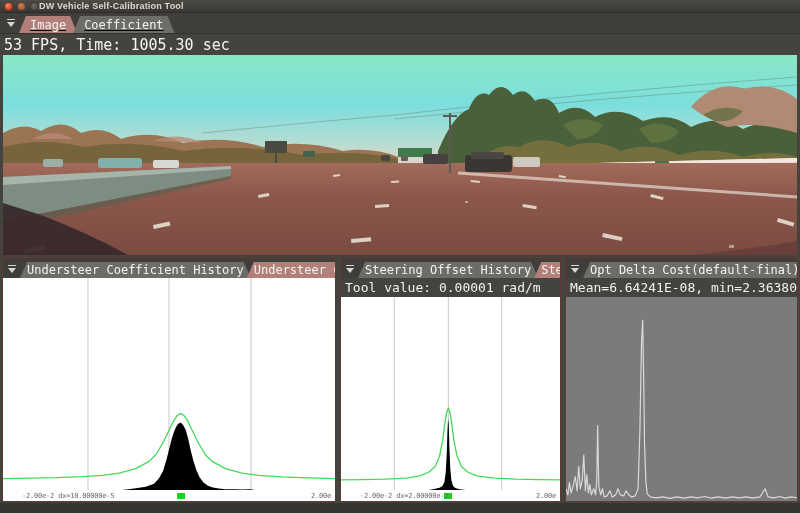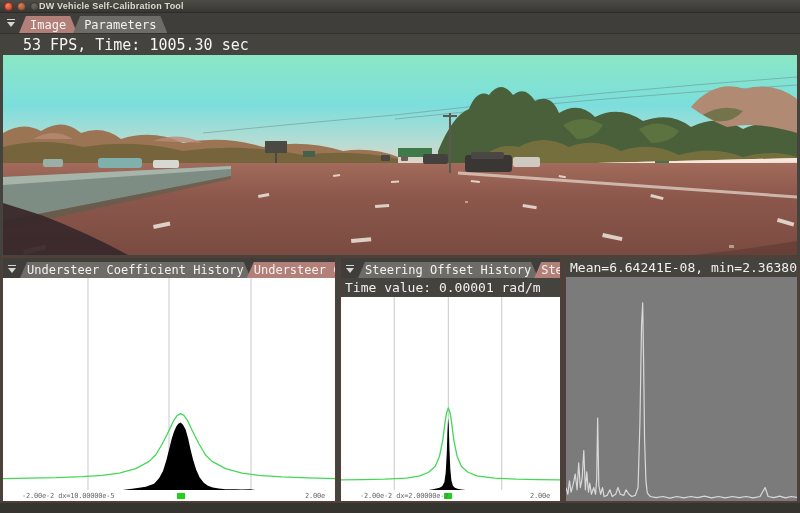--- a/index.html
+++ b/index.html
@@ -13,34 +13,34 @@
   .winbtns{display:flex;gap:4px;padding-left:4px;align-items:center;}
   .wbtn{width:9px;height:9px;border-radius:50%;position:relative;}
   .wbtn.close{background:radial-gradient(circle at 35% 30%,#f08a64,#d9472f 70%);border:1px solid #8e2d1c;}
   .wbtn.min{background:radial-gradient(circle at 35% 30%,#e07b4f,#9c5b3c 75%);border:1px solid #5d4334;}
   .wbtn.max{background:radial-gradient(circle at 35% 30%,#6d6a64,#504d47 75%);border:1px solid #3a3833;}
   .titletext{flex:1;text-align:left;font:bold 9px "Liberation Sans",sans-serif;color:#dcd8d0;
              margin-right:36px;letter-spacing:.2px;}
 
   
   .tabbar{display:flex;align-items:flex-end;background:#403e3a;}
-  .main-tabbar{height:21px;padding-left:4px;border-bottom:1px solid #343230;}
+  .main-tabbar{height:21px;padding-left:4px;border-bottom:1px solid #343230;text-decoration:underline;}
   .collapse{width:10px;height:10px;margin:0 3px 4px 2px;position:relative;flex:0 0 auto;cursor:pointer;}
   .collapse::before{content:'';position:absolute;top:0;left:1px;right:1px;height:1px;background:#d6d6d4;}
   .collapse::after{content:'';position:absolute;top:3px;left:1px;width:0;height:0;
                    border-left:4px solid transparent;border-right:4px solid transparent;border-top:5px solid #d6d6d4;}
   .tab{height:17px;display:flex;align-items:center;padding:0 11px;font-size:12px;color:#f3f2f0;
        white-space:nowrap;clip-path:polygon(7px 0,calc(100% - 7px) 0,100% 100%,0 100%);
        margin-right:-4px;flex:0 0 auto;}
   .tab.active{background:#b28079;}
   .tab.inactive{background:#6e6c67;}
   .tab.trunc{clip-path:polygon(7px 0,100% 0,100% 100%,0 100%);overflow:hidden;margin-right:0;}
 
   
-  .statusline{height:21px;display:flex;align-items:center;padding-left:23px;font-size:15px;color:#f4f4f2;
+  .statusline{height:21px;display:flex;align-items:center;padding-left:4px;font-size:15px;color:#f4f4f2;
               background:#45433e;white-space:nowrap;}
 
   
   .camera{height:200px;margin:0 3px;position:relative;background:#7cdede;overflow:hidden;}
   .camera svg{display:block;width:100%;height:100%;}
 
   
   .panels{display:flex;gap:4px;padding:2px 2px 0 2px;height:247px;}
   .panel{display:flex;flex-direction:column;border:1px solid #5e3a33;background:#45433e;overflow:hidden;}
   .panel1{width:334px;}
@@ -50,21 +50,21 @@
   .panel-tabbar .tab{height:16px;font-size:12px;padding:6px 7px;}
   .panel-tabbar .collapse{margin-bottom:3px;}
   .panel-status{height:19px;display:flex;align-items:center;padding-left:4px;font-size:13px;color:#f2f1ef;
                 white-space:nowrap;overflow:hidden;flex:0 0 auto;}
   .plot{flex:1;position:relative;background:#ffffff;overflow:hidden;}
   .plot svg{position:absolute;left:0;top:0;width:100%;height:calc(100% - 11px);display:block;}
   .plot.gray{background:#7b7b7b;}
   .plot.gray svg{height:100%;}
   .axis-label{position:absolute;bottom:1px;font-size:7px;letter-spacing:-0.2px;color:#6a6a6a;}
   .axis-label.left{left:19px;}
-  .axis-label.right{right:10px;}
+  .axis-label.right{right:4px;}
   .marker{position:absolute;bottom:2px;width:8px;height:6px;background:#1fd11f;}
 
   .footer{position:absolute;left:0;right:0;bottom:0;height:10px;background:#36342f;}
 </style>
 </head>
 <body>
 
 <div class="app">
 
   <div class="titlebar">
@@ -72,21 +72,21 @@
       <div class="wbtn close"></div>
       <div class="wbtn min"></div>
       <div class="wbtn max"></div>
     </div>
     <div class="titletext">DW Vehicle Self-Calibration Tool</div>
   </div>
 
   <div class="tabbar main-tabbar">
     <div class="collapse"></div>
     <div class="tab active">Image</div>
-    <div class="tab inactive">Parameters</div>
+    <div class="tab inactive">Coefficient</div>
   </div>
 
   <div class="statusline">53 FPS, Time: 1005.30 sec</div>
 
   <div class="camera">
     <svg viewBox="0 0 794 200" preserveAspectRatio="none">
       <defs>
         <linearGradient id="sky" x1="0" y1="0" x2="0" y2="1">
           <stop offset="0" stop-color="#8ae7c5"></stop>
           <stop offset="0.45" stop-color="#7cdedd"></stop>
@@ -206,36 +206,41 @@
         <span class="axis-label right">2.00e</span>
       </div>
     </div>
 
     <div class="panel panel2">
       <div class="tabbar panel-tabbar">
         <div class="collapse"></div>
         <div class="tab inactive">Steering Offset History</div>
         <div class="tab active trunc">Stee</div>
       </div>
-      <div class="panel-status">Time value: 0.00001 rad/m</div>
+      <div class="panel-status">Tool value: 0.00001 rad/m</div>
       <div class="plot">
         <svg viewBox="0 0 1000 1000" preserveAspectRatio="none">
             <line x1="243" x2="243" y1="0" y2="1000" stroke="#c9c9c9" vector-effect="non-scaling-stroke"></line>
             <line x1="490" x2="490" y1="0" y2="1000" stroke="#c9c9c9" vector-effect="non-scaling-stroke"></line>
             <line x1="734" x2="734" y1="0" y2="1000" stroke="#c9c9c9" vector-effect="non-scaling-stroke"></line>
             <polygon points="400.0,1000.0 420.0,996.0 435.0,992.0 450.0,988.0 462.0,980.0 472.0,960.0 478.0,910.0 483.0,810.0 486.0,700.0 489.0,630.0 492.0,660.0 495.0,780.0 499.0,890.0 504.0,950.0 511.0,978.0 520.0,988.0 532.0,994.0 550.0,997.0 570.0,1000.0" fill="#000000"></polygon>
             <polyline points="0.0,948.0 100.0,946.0 200.0,944.0 300.0,938.0 360.0,927.0 400.0,908.0 430.0,878.0 450.0,825.0 465.0,740.0 475.0,650.0 482.0,600.0 490.0,575.0 498.0,600.0 505.0,650.0 515.0,740.0 530.0,825.0 550.0,878.0 580.0,908.0 620.0,927.0 700.0,938.0 800.0,944.0 900.0,946.0 1000.0,948.0" fill="none" stroke="#43d957" stroke-width="1.3" vector-effect="non-scaling-stroke" stroke-linejoin="round"></polyline>
           </svg>
         <div class="marker" style="left: calc(49% - 4px); background: rgb(31, 209, 31);"></div>
         <span class="axis-label left">-2.00e-2 dx=2.00000e-2</span>
         <span class="axis-label right">2.00e</span>
       </div>
     </div>
 
     <div class="panel panel3">
+      <div class="tabbar panel-tabbar">
+        <div class="collapse"></div>
+        <div class="tab inactive">Opt Delta Cost(default-final)</div>
+
+      </div>
       <div class="panel-status">Mean=6.64241E-08, min=2.36380E-0</div>
       <div class="plot gray">
         <svg viewBox="0 0 1000 1000" preserveAspectRatio="none">
             <polyline points="0.0,940.0 8.0,970.0 15.0,910.0 22.0,960.0 30.0,930.0 40.0,880.0 48.0,950.0 55.0,830.0 62.0,940.0 70.0,900.0 77.0,775.0 84.0,950.0 90.0,870.0 97.0,960.0 103.0,920.0 110.0,970.0 120.0,940.0 128.0,970.0 133.0,900.0 137.0,630.0 142.0,930.0 150.0,970.0 158.0,940.0 165.0,980.0 178.0,975.0 190.0,950.0 200.0,980.0 215.0,970.0 225.0,940.0 235.0,970.0 250.0,975.0 260.0,950.0 272.0,970.0 285.0,980.0 300.0,975.0 312.0,940.0 320.0,650.0 327.0,220.0 332.0,115.0 336.0,380.0 340.0,720.0 346.0,910.0 352.0,965.0 365.0,980.0 390.0,985.0 420.0,980.0 450.0,987.0 480.0,980.0 510.0,986.0 540.0,980.0 570.0,985.0 600.0,978.0 630.0,986.0 660.0,980.0 690.0,986.0 720.0,980.0 750.0,985.0 780.0,980.0 810.0,986.0 840.0,980.0 862.0,940.0 875.0,980.0 900.0,985.0 925.0,978.0 950.0,986.0 975.0,980.0 1000.0,984.0" fill="none" stroke="#d9d9d9" stroke-width="1.2" vector-effect="non-scaling-stroke" stroke-linejoin="round"></polyline>
           </svg>
       </div>
     </div>
 
   </div>
 

